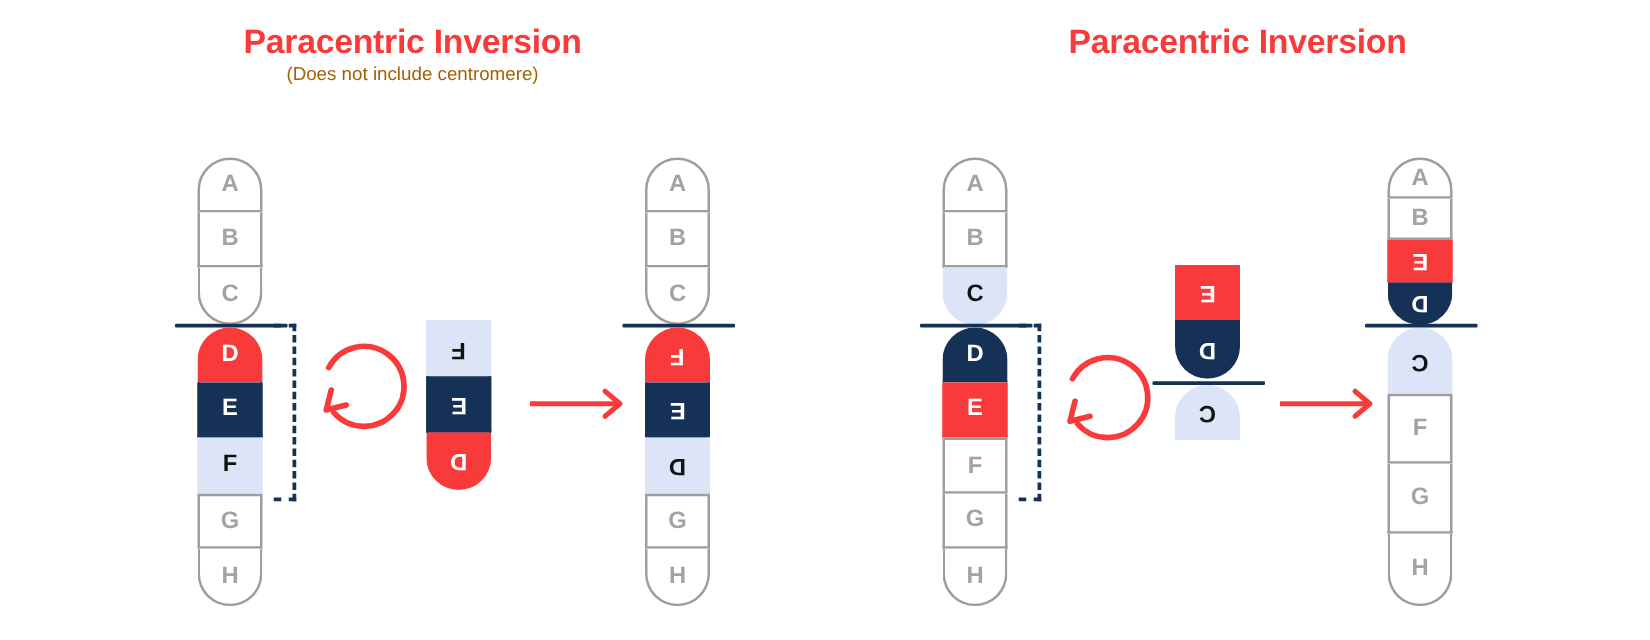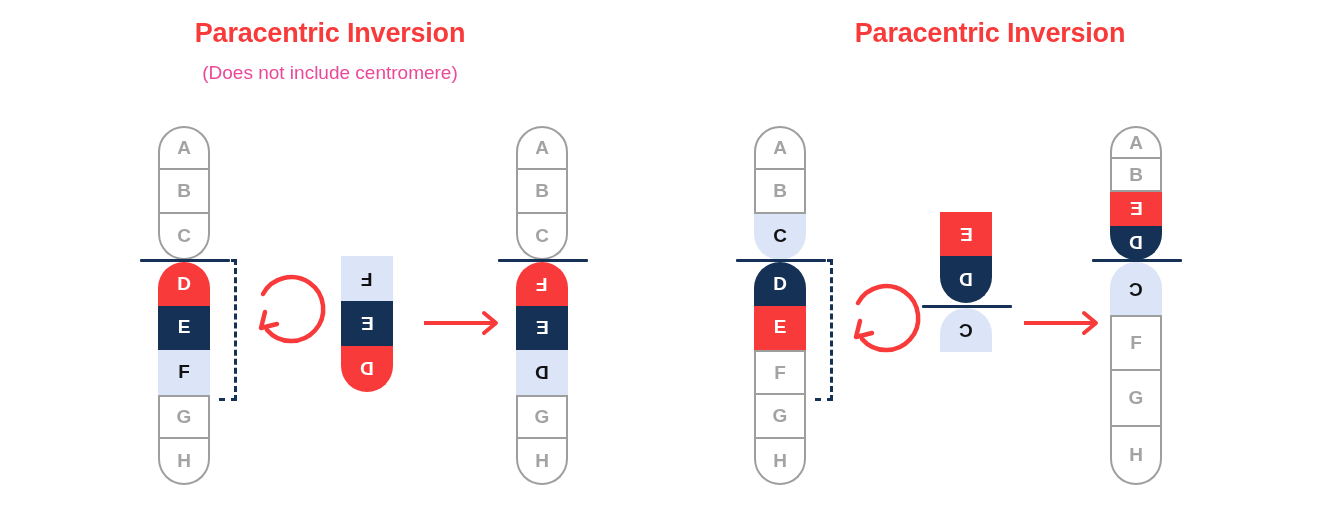--- a/index.html
+++ b/index.html
@@ -13,21 +13,21 @@
   .panel{position:absolute;top:0;height:512px;}
   #panel-left{left:0;width:660px;}
   #panel-right{left:660px;width:660px;}
 
   .title-block{position:absolute;top:18px;left:0;width:660px;text-align:center;}
   .title-main{
     font-size:27px;font-weight:bold;color:#F93A3A;
     letter-spacing:-0.2px;line-height:1.12;
   }
   .title-sub{
-    font-size:19px;color:#ec4899;line-height:1.3;margin-top:13px;
+    font-size:15px;color:#a16207;line-height:1.3;margin-top:2px;
   }
 
   
   .chrom{position:absolute;}
   .arm{position:absolute;left:0;width:52px;box-sizing:border-box;}
   .band{
     position:relative;width:52px;box-sizing:border-box;
     display:flex;align-items:center;justify-content:center;
     font-size:19px;font-weight:bold;
     border-left:2px solid #9E9E9E;border-right:2px solid #9E9E9E;

